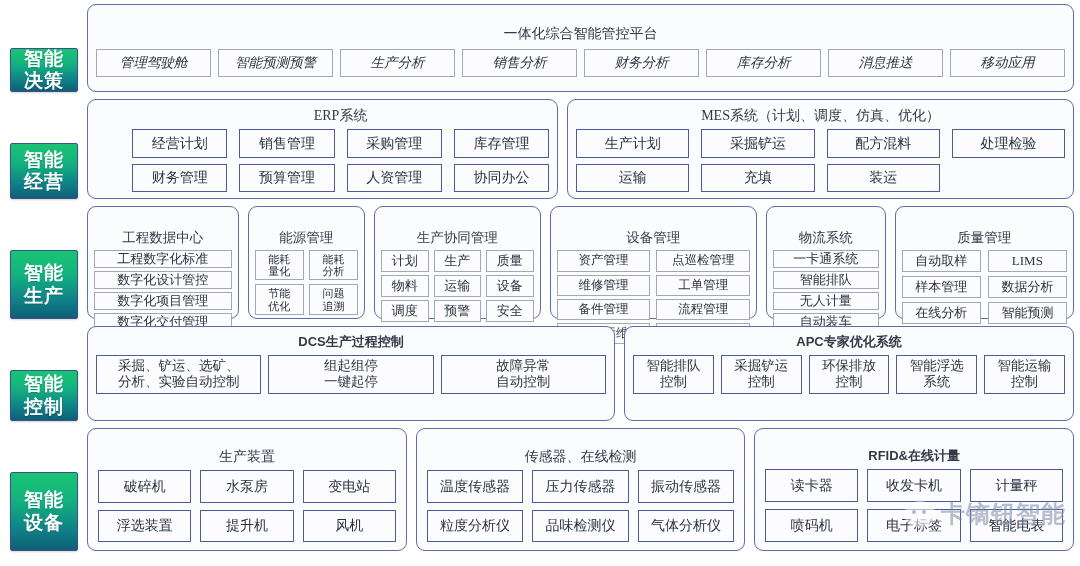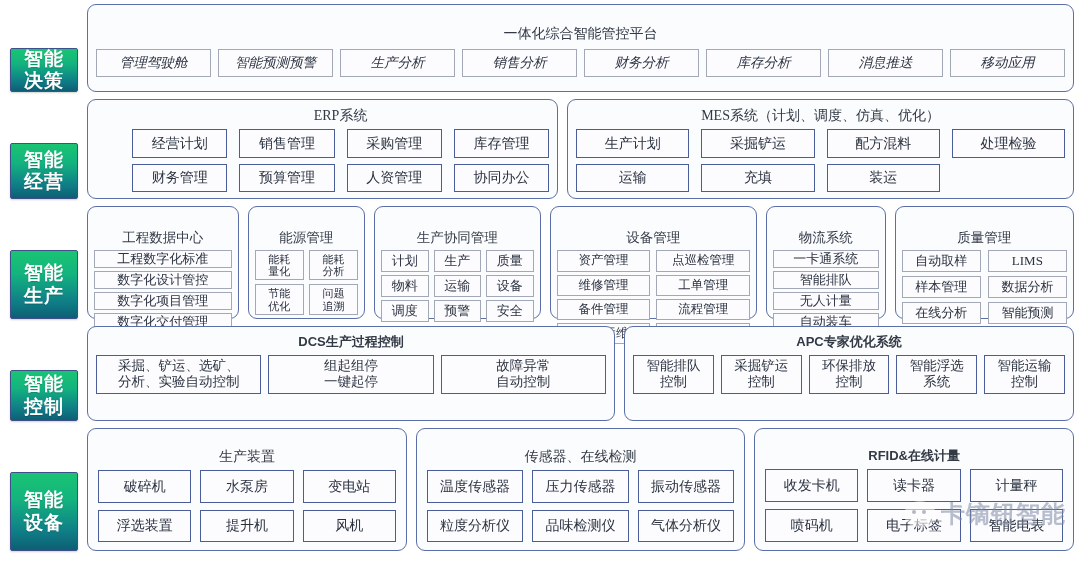--- a/index.html
+++ b/index.html
@@ -381,22 +381,22 @@
         <div class="chip">振动传感器</div>
         <div class="chip">粒度分析仪</div>
         <div class="chip">品味检测仪</div>
         <div class="chip">气体分析仪</div>
       </div>
     </div>
 
     <div class="panel" style="flex:1 1 33%;">
       <div class="panel-title sans">RFID&amp;在线计量</div>
       <div class="grid3x2">
+        <div class="chip">读卡器</div>
         <div class="chip">收发卡机</div>
-        <div class="chip">读卡器</div>
         <div class="chip">计量秤</div>
         <div class="chip">喷码机</div>
         <div class="chip">电子标签</div>
         <div class="chip">智能电表</div>
       </div>
     </div>
   </div>
 
   <div id="watermark">
     <div class="wm-logo"></div>

